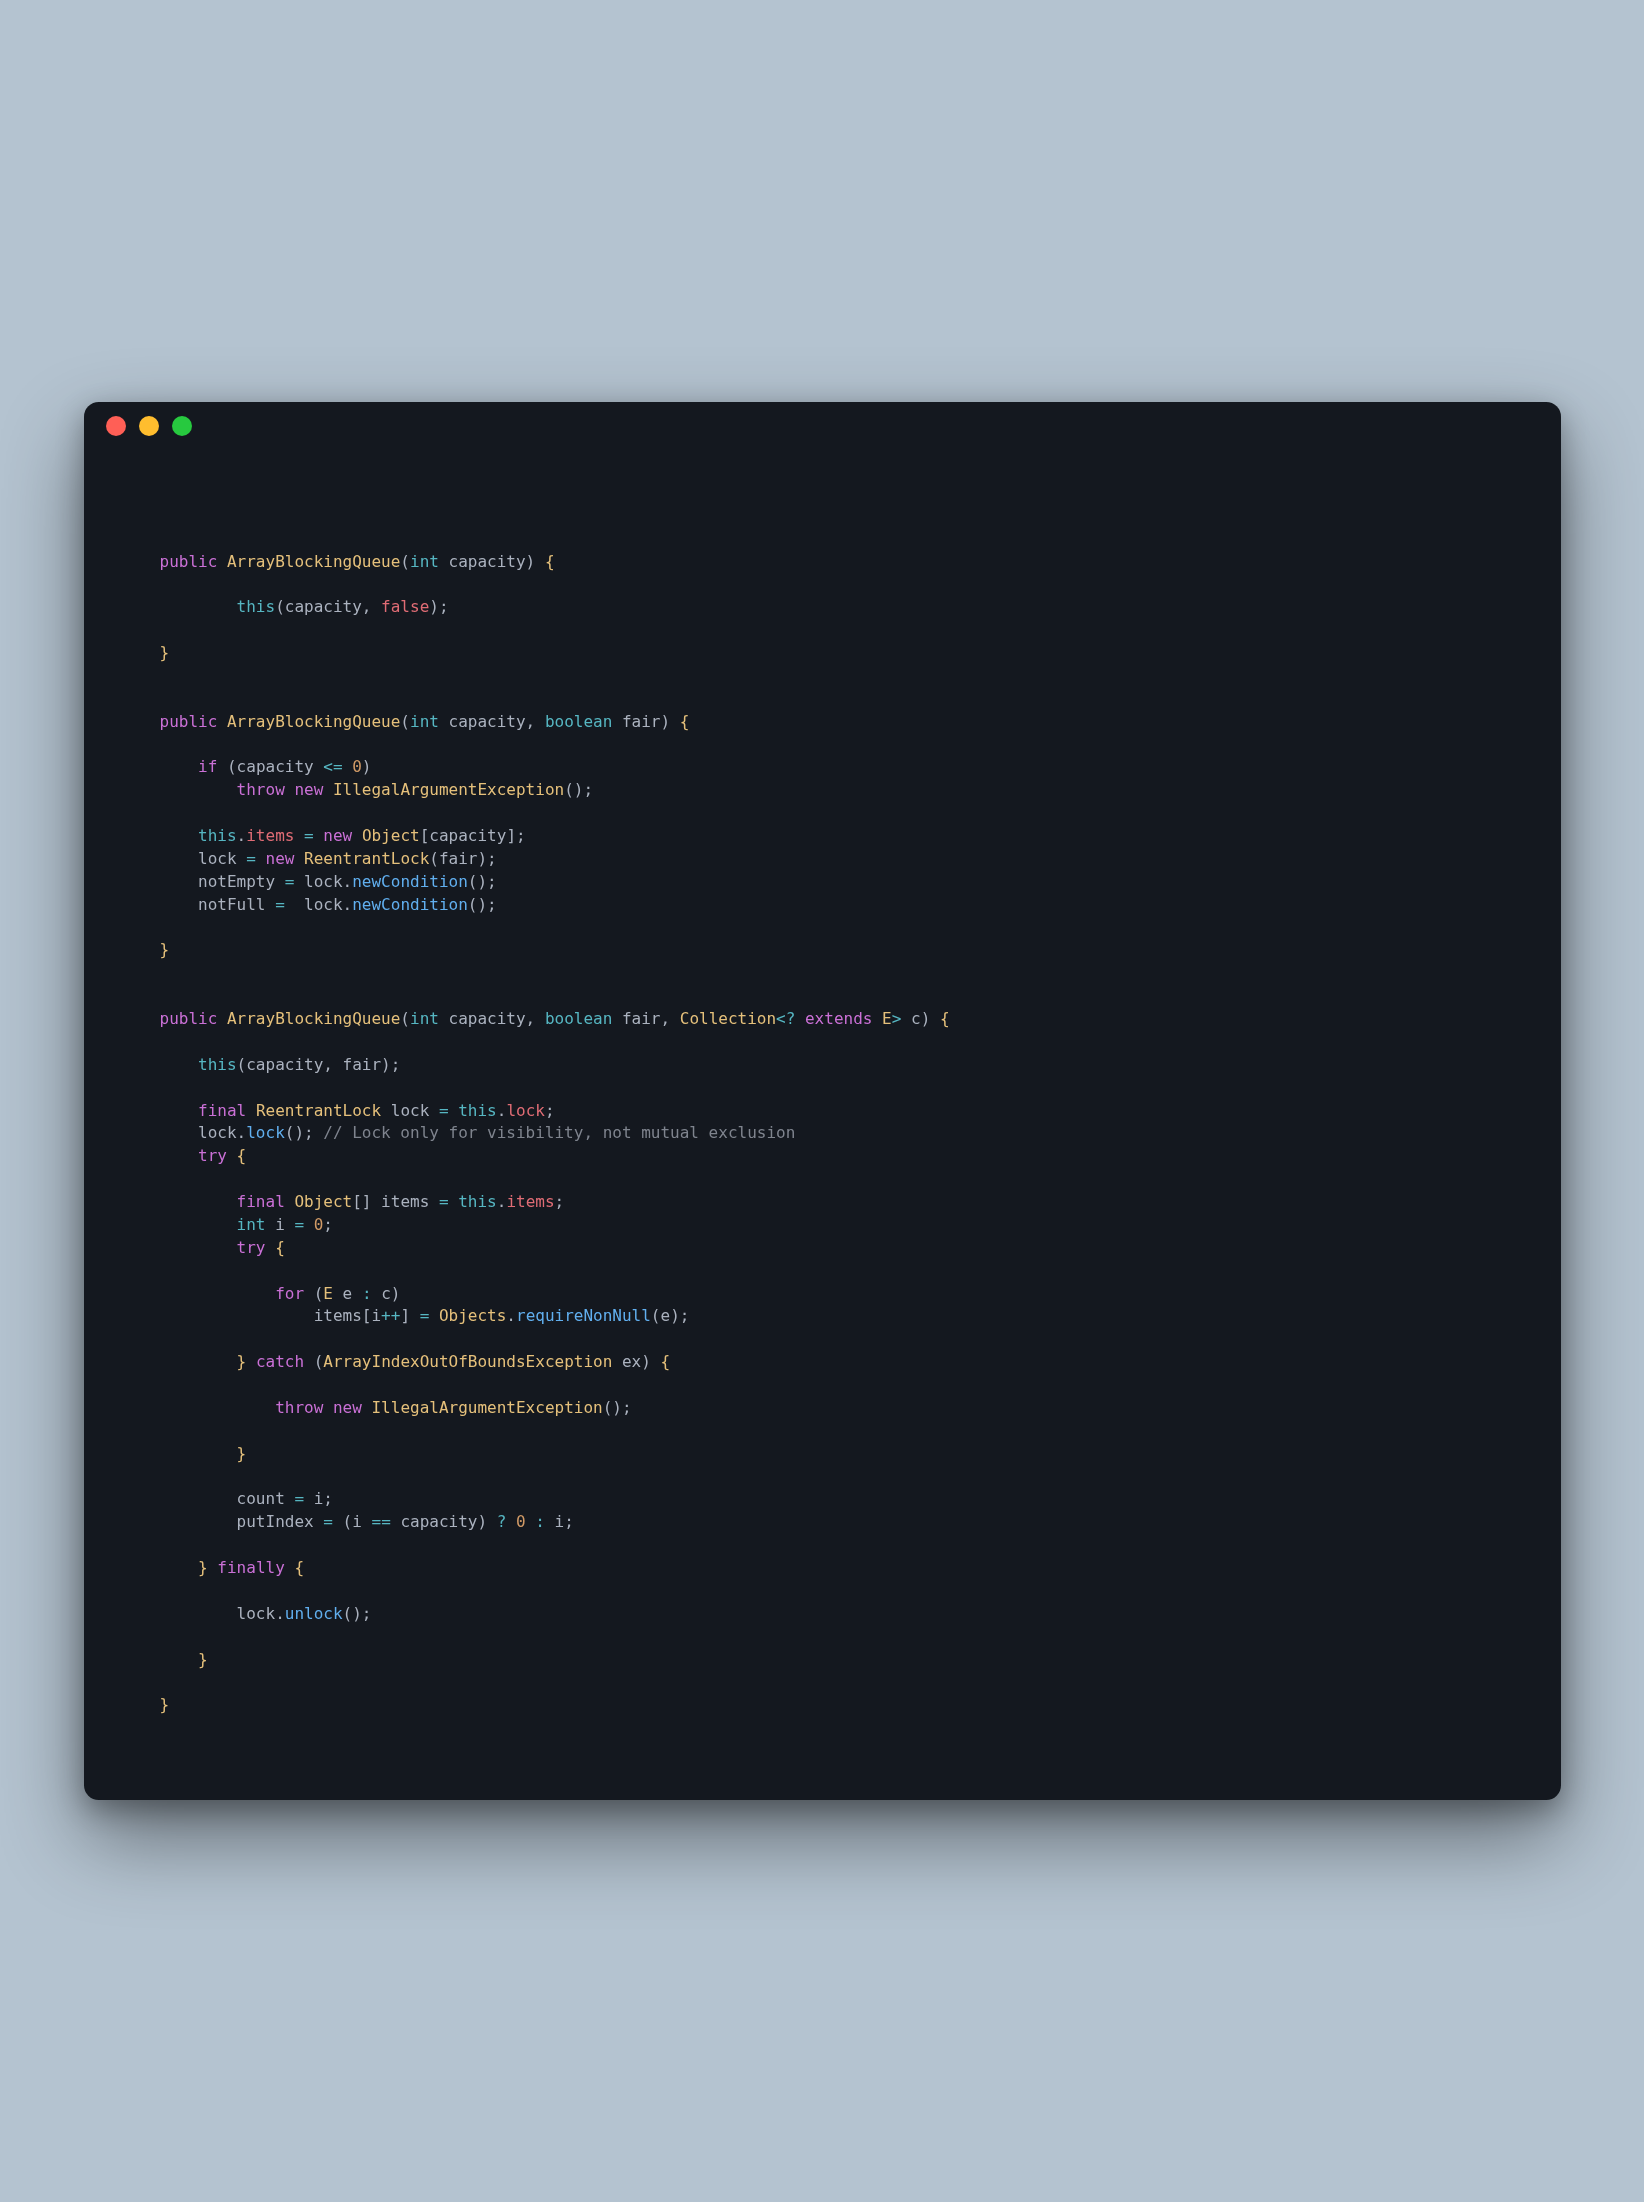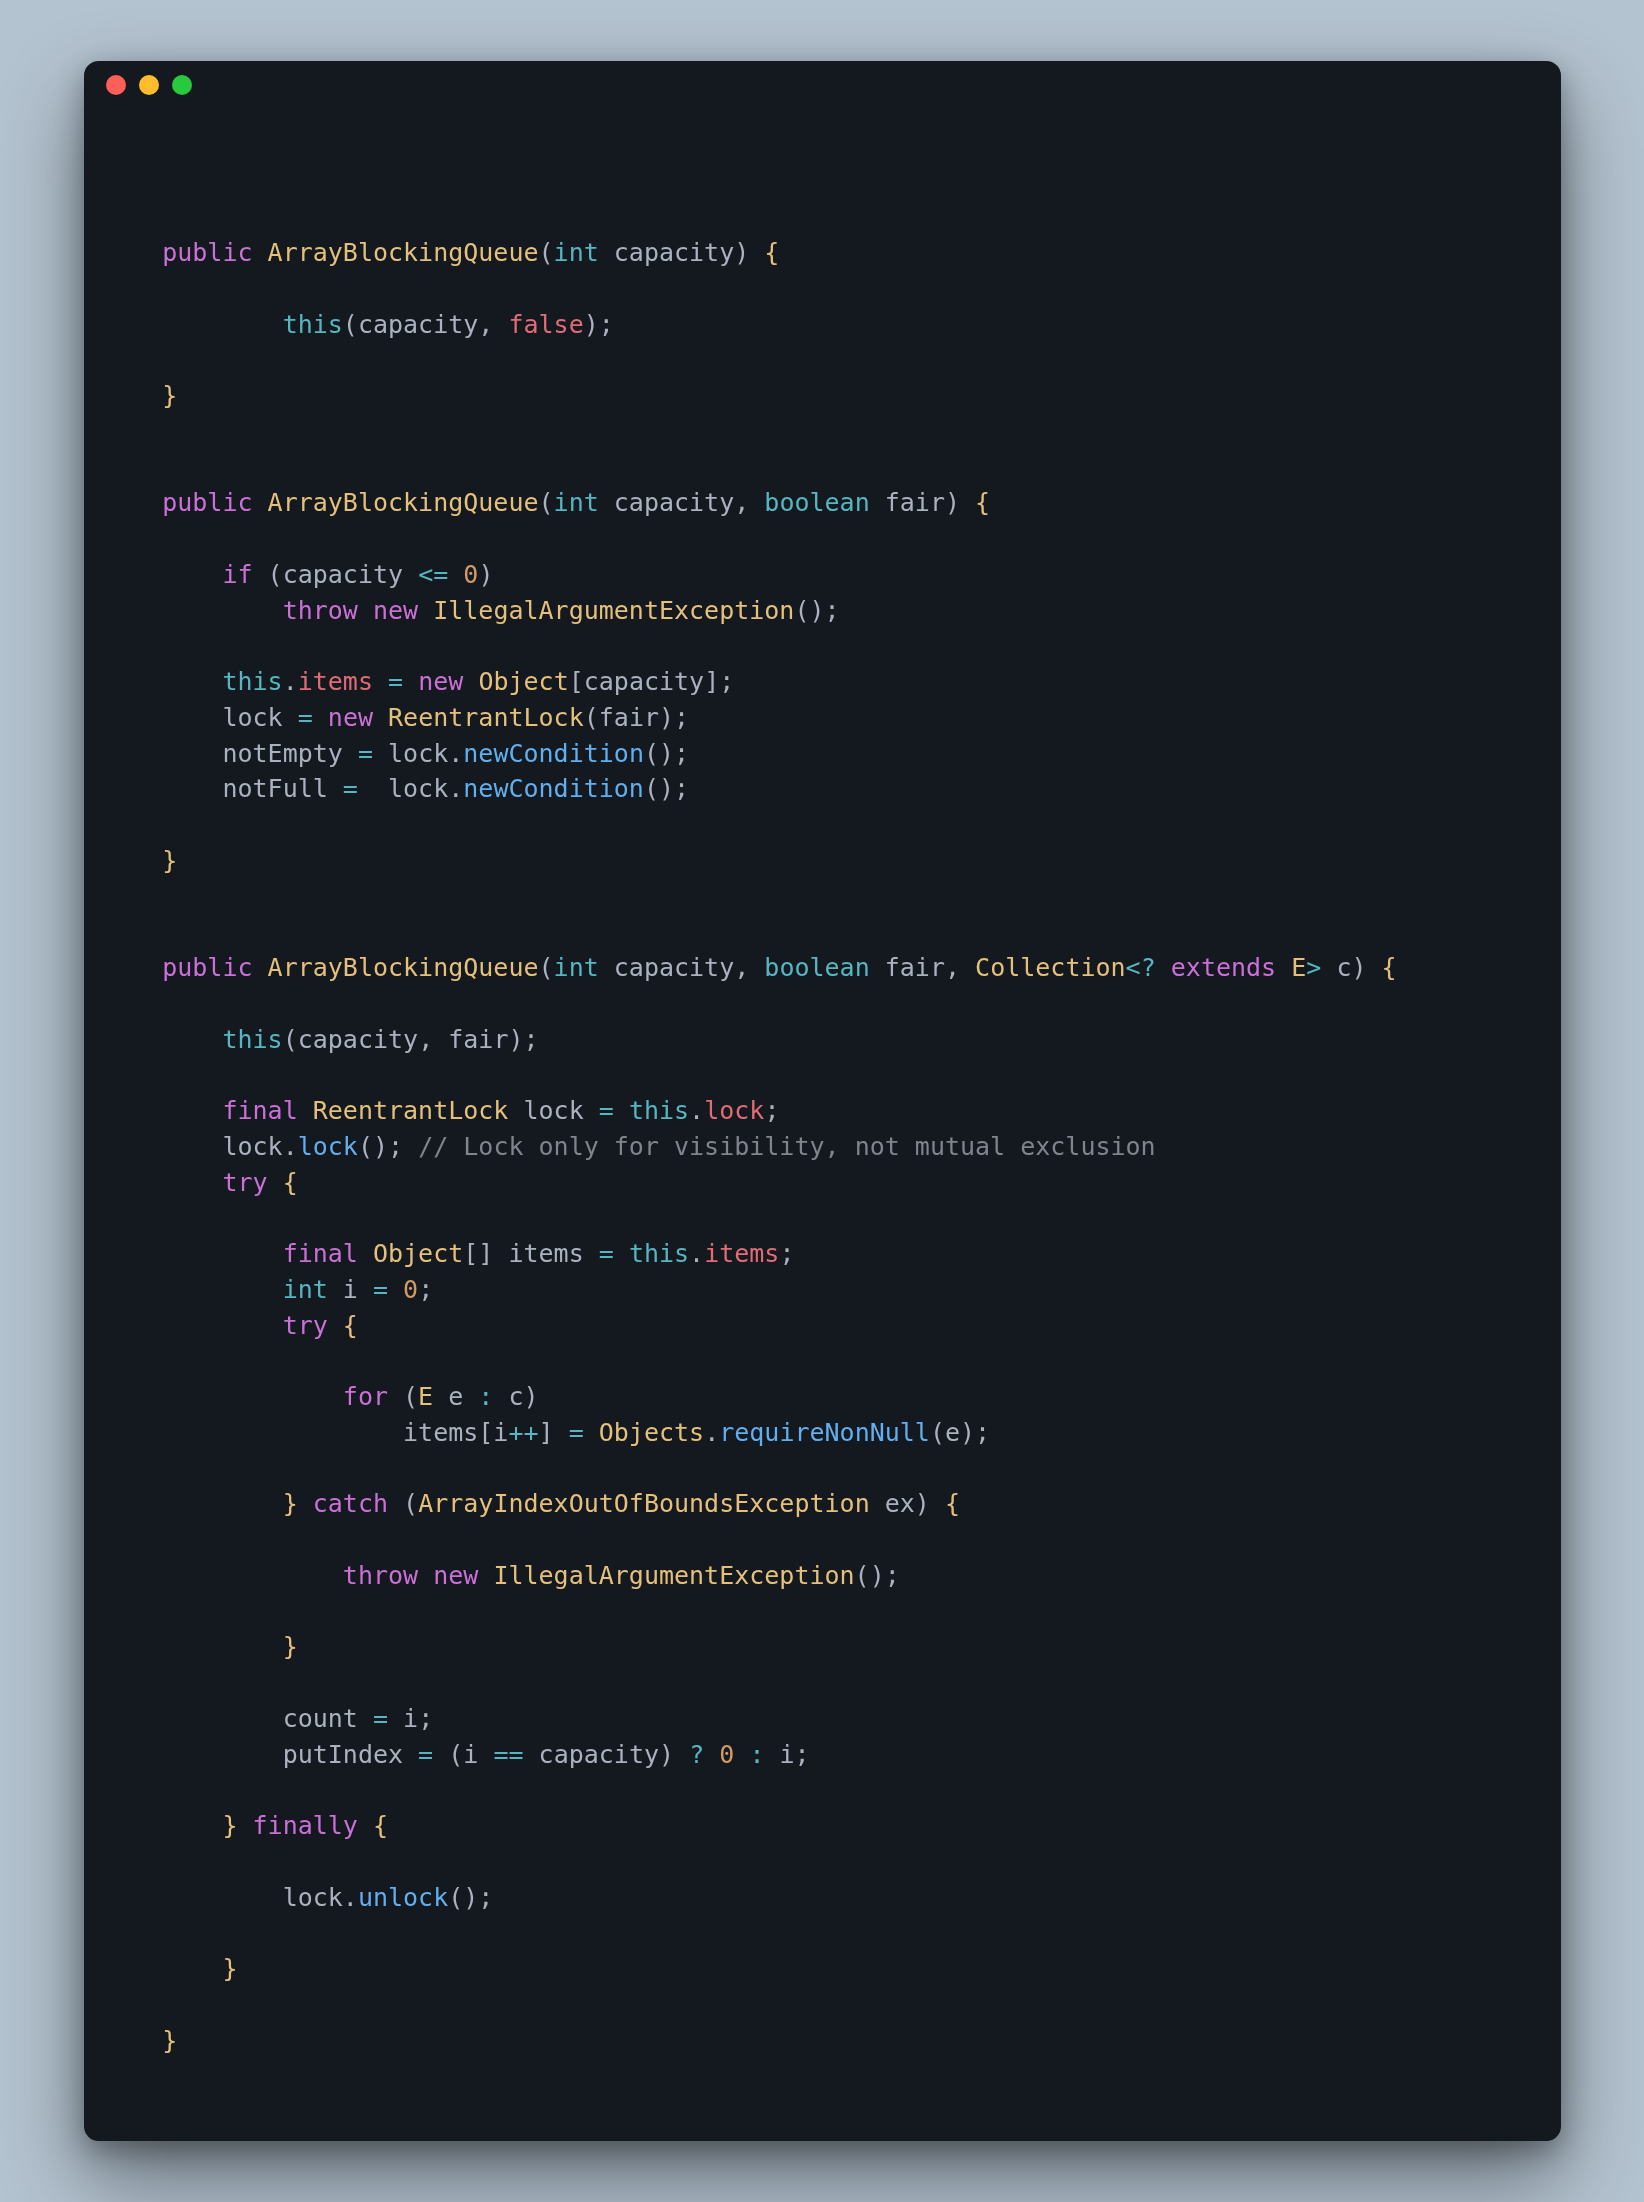--- a/index.html
+++ b/index.html
@@ -23,22 +23,22 @@
     display: flex;
     align-items: center;
     padding-left: 22px;
     gap: 13px;
   }
   .dot { width: 20px; height: 20px; border-radius: 50%; }
   .dot.red { background: #ff5f56; }
   .dot.yellow { background: #ffbd2e; }
   .dot.green { background: #27c93f; }
   .code-area {
-    padding: 55px 37px 83px 18px;
-    font-size: 25px;
+    padding: 55px 37px 83px 37px;
+    font-size: 16px;
     line-height: 1.43;
     color: #e6e6e6;
     white-space: pre;
   }
   .tok-kw      { color: #ca70d6; }  
   .tok-type    { color: #56b6c2; }  
   .tok-class   { color: #e5c07b; }  
   .tok-ident   { color: #abb2bf; }  
   .tok-var     { color: #e06c75; }  
   .tok-func    { color: #61afef; }  

